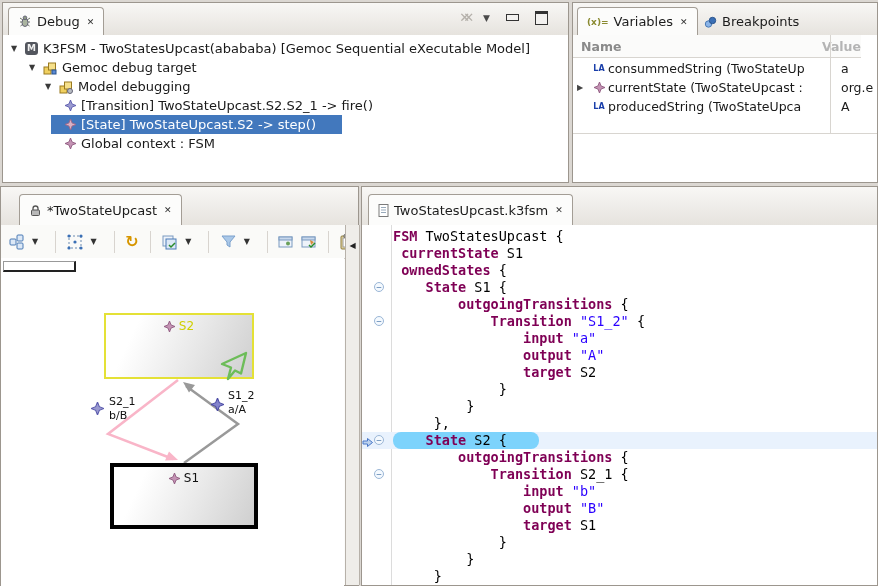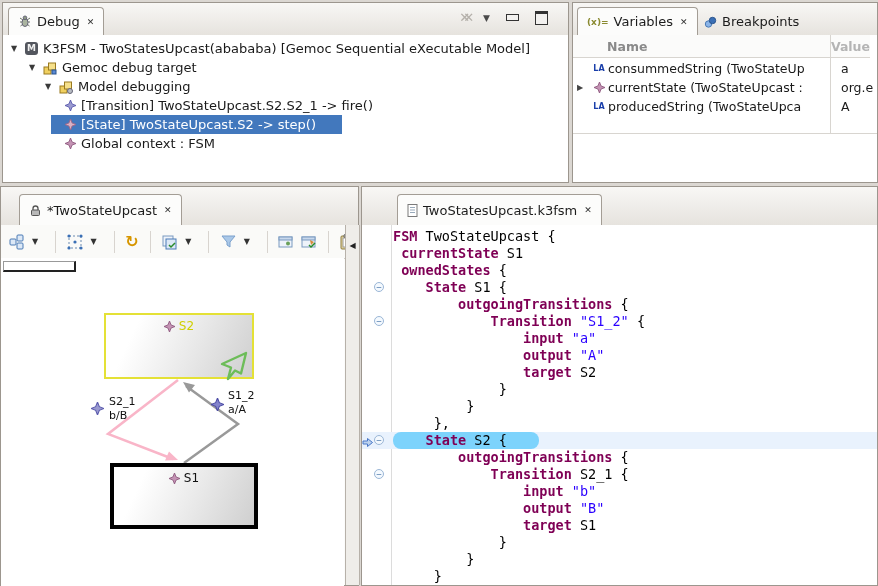--- a/index.html
+++ b/index.html
@@ -25,22 +25,22 @@
   .mdl{width:13px;height:13px;background:#53565e;color:#f0f0f0;font-size:9px;font-weight:bold;
        border-radius:3px;text-align:center;line-height:13px;display:inline-block;}
   .la{width:15px;height:13px;font-size:8px;font-weight:bold;color:#1a3faa;letter-spacing:0;}
   
   .chromeicons{position:absolute;top:7px;display:flex;align-items:center;gap:16px;}
   .xgray{color:#b4b0aa;font-weight:bold;font-size:13px;letter-spacing:-7px;}
   .vmenu{color:#4a4a4a;font-size:9px;}
   .minbtn{width:11px;height:5px;border:1px solid #333;background:#f2f1ef;display:inline-block;}
   .maxbtn{width:11px;height:10px;border:1px solid #333;border-top:3px solid #333;background:#f2f1ef;display:inline-block;}
   
-  .vhead{position:absolute;left:0;right:7px;display:flex;font-size:12.5px;font-weight:bold;
-         background:#fbfbfa;border-bottom:1px solid #d8d5d0;height:22px;align-items:center;padding-left:26px;}
+  .vhead{position:absolute;left:0;right:16px;display:flex;font-size:12.5px;font-weight:bold;
+         background:#fbfbfa;border-bottom:1px solid #d8d5d0;height:22px;align-items:center;}
   .vrow{height:19px;display:flex;align-items:center;position:relative;font-size:12.5px;white-space:nowrap;}
   .vexp{width:13px;margin-left:4px;font-size:8px;color:#444;}
   .vic{width:18px;display:inline-flex;}
   .vname{overflow:hidden;width:219px;}
   .vval{position:absolute;left:268px;right:0;overflow:hidden;}
   .vdivider{position:absolute;width:1px;background:#d8d5d0;}
   
   .dtoolbar{position:absolute;left:0;background:#fafaf8;border-bottom:1px solid #d2cec8;
             display:flex;align-items:center;padding-left:8px;gap:7px;}
   .tsep{width:1px;height:22px;background:#d8d4cf;margin:0 4px;}
@@ -379,37 +379,37 @@
       </div>
     </div>
 
     <div class="splitter" style="left:344px;top:38px;width:13px;bottom:0;">
       <span class="collbtn" style="left:1px;top:12px;width:11px;height:16px;">◀</span>
     </div>
   </div>
 
   <div class="panel" id="p-editor" style="left:361px;top:186px;width:517px;height:400px;">
     <div class="tabstrip" style="height:38px;">
-      <div class="tab active" style="left:6px;height:32px;margin-left:29px;">
+      <div class="tab active" style="left:6px;height:32px;">
         <span class="ic">
           <svg width="11" height="13" viewBox="0 0 11 13">
               <rect x="1" y="0.5" width="9" height="12" fill="#fff" stroke="#7a7a7a"></rect>
               <line x1="3" y1="3.5" x2="8" y2="3.5" stroke="#9ab"></line>
               <line x1="3" y1="6" x2="8" y2="6" stroke="#9ab"></line>
               <line x1="3" y1="8.5" x2="8" y2="8.5" stroke="#9ab"></line>
             </svg>
         </span>
         <span>TwoStatesUpcast.k3fsm</span>
         <span class="closex">✕</span>
       </div>
     </div>
     <div class="codearea" style="left:0;top:38px;right:0;bottom:0;">
       <div class="foldline" style="left:29px;top:0;bottom:0;"></div>
       <div id="code-lines" style="position:absolute;left:0;right:0;top:3px;">
-          <div class="cline"><span class="ctoks"><span class="tk">FSM</span><span class="tp"> TwoStateUpcast {</span></span></div>
+          <div class="cline"><span class="ctoks"><span class="tk">FSM</span><span class="tp"> TwoStatesUpcast {</span></span></div>
           <div class="cline"><span class="ctoks"><span class="tp"> </span><span class="tk">currentState</span><span class="tp"> S1</span></span></div>
           <div class="cline"><span class="ctoks"><span class="tp"> </span><span class="tk">ownedStates</span><span class="tp"> {</span></span></div>
           <div class="cline"><span class="foldc">−</span><span class="ctoks"><span class="tp">    </span><span class="tk">State</span><span class="tp"> S1 {</span></span></div>
           <div class="cline"><span class="ctoks"><span class="tp">        </span><span class="tk">outgoingTransitions</span><span class="tp"> {</span></span></div>
           <div class="cline"><span class="foldc">−</span><span class="ctoks"><span class="tp">            </span><span class="tk">Transition</span><span class="tp"> </span><span class="ts">"S1_2"</span><span class="tp"> {</span></span></div>
           <div class="cline"><span class="ctoks"><span class="tp">                </span><span class="tk">input</span><span class="tp"> </span><span class="ts">"a"</span></span></div>
           <div class="cline"><span class="ctoks"><span class="tp">                </span><span class="tk">output</span><span class="tp"> </span><span class="ts">"A"</span></span></div>
           <div class="cline"><span class="ctoks"><span class="tp">                </span><span class="tk">target</span><span class="tp"> S2</span></span></div>
           <div class="cline"><span class="ctoks"><span class="tp">             }</span></span></div>
           <div class="cline"><span class="ctoks"><span class="tp">         }</span></span></div>

